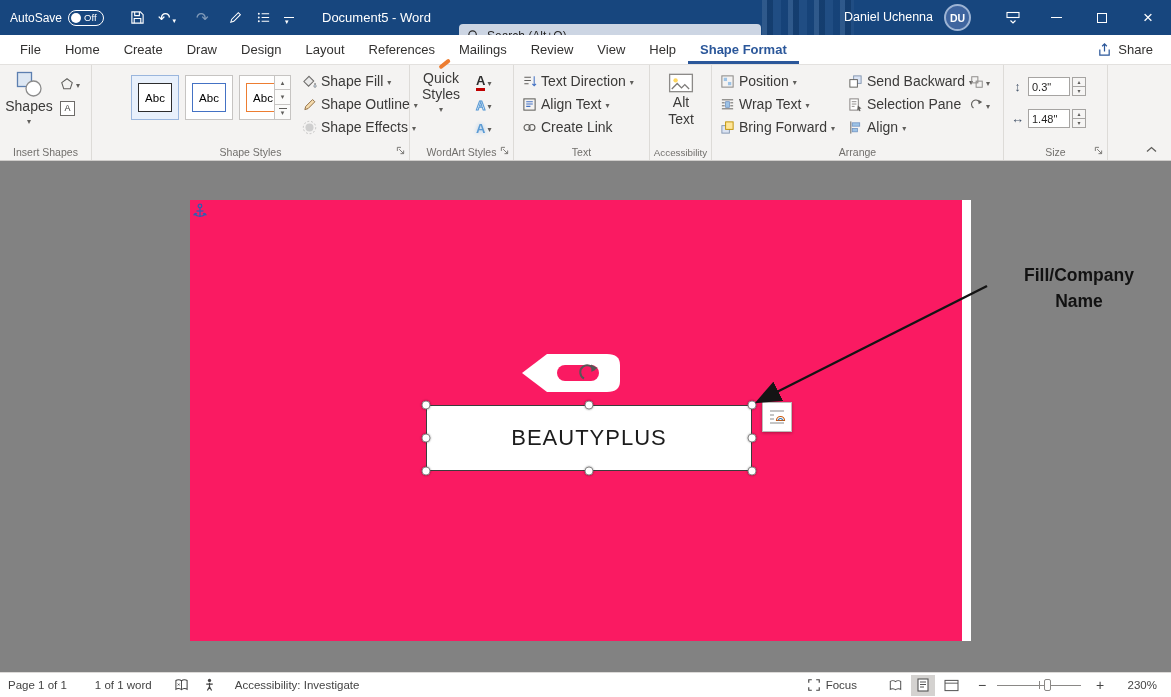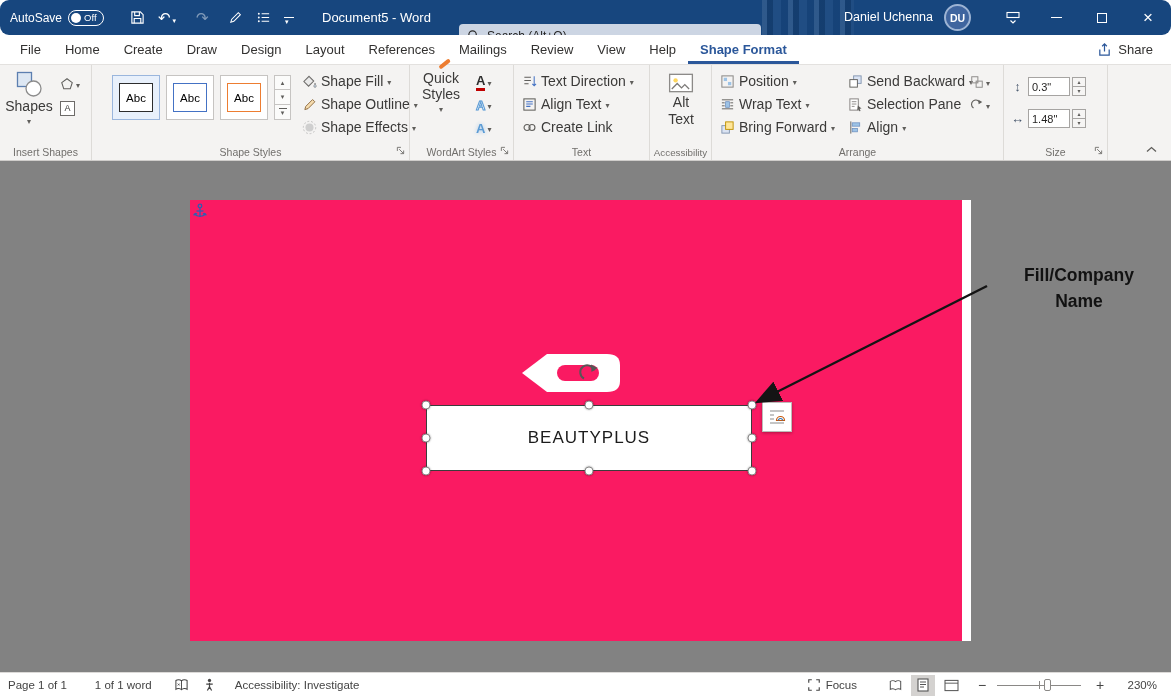--- a/index.html
+++ b/index.html
@@ -1,20 +1,20 @@
 <!DOCTYPE html>
 <html><head>
 <meta charset="utf-8">
 <style>
   * { box-sizing: border-box; margin: 0; padding: 0; }
   body { font-family: "Liberation Sans", sans-serif; background:#5a5a5a; }
   #app { position:relative; width:1171px; height:697px; background:#fff; overflow:hidden; font-family:"Liberation Sans", sans-serif; }
 
   
-  .titlebar { position:absolute; left:0; top:0; width:100%; height:35px; background:#17467e; color:#fff;border-radius:9px; }
+  .titlebar { position:absolute; left:0; top:0; width:100%; height:35px; background:#17467e; color:#fff; }
   .titlebar .tbtn { position:absolute; top:0; height:35px; display:flex; align-items:center; gap:2px; cursor:default; }
   .autosave { position:absolute; left:10px; top:0; height:35px; display:flex; align-items:center; gap:6px; font-size:12px; }
   .as-pill { display:inline-flex; align-items:center; gap:3px; border:1px solid #fff; border-radius:9px; height:16px; padding:0 6px 0 2px; }
   .as-dot { width:10px; height:10px; border-radius:50%; background:#fff; }
   .as-state { font-size:9.5px; }
   .gly { font-size:15px; line-height:15px; color:#fff; }
   .i-undo::after { content:"↶"; }
   .i-redo::after { content:"↷"; }
   .dim { opacity:.45; }
   .chev::after { content:"▾"; font-size:8px; color:#5f5e5b; }
@@ -44,21 +44,21 @@
 
   
   .ribbon { position:absolute; left:0; top:65px; width:100%; height:96px; background:#f4f3f2; border-bottom:1px solid #cfcdcb; font-size:11px; color:#3b3a39; }
   .rgroup { position:absolute; top:0; height:95px; border-right:1px solid #dddbd8; }
   .group-label { position:absolute; bottom:2px; left:0; right:0; text-align:center; font-size:10.5px; color:#716f6c; white-space:nowrap; }
   .rbtn { position:absolute; height:20px; display:flex; align-items:center; gap:4px; padding:0 2px; white-space:nowrap; }
   .rbig { position:absolute; display:flex; flex-direction:column; align-items:center; text-align:center; }
   .rlbl { font-size:14px; color:#3b3a39; }
   .launcher { position:absolute; right:4px; bottom:3px; }
   .rsm { position:absolute; height:18px; display:flex; align-items:center; gap:2px; }
-  .preset { position:absolute; top:10px; width:48px; height:45px; background:#fff; border:1px solid #c6c4c2; display:flex; align-items:center; justify-content:center; }
+  .preset { position:absolute; top:10px; width:48px; height:45px; background:#fff; border:1px solid #c6c4c2; display:flex; align-items:center; justify-content:center;margin-left:19px; }
   .preset.sel { background:#e8f0fb; border-color:#9ab6dd; }
   .sample { width:34px; height:29px; background:#fff; display:flex; align-items:center; justify-content:center; font-size:11.5px; color:#000; }
   .b-black { border:1.6px solid #2d2d2d; } .b-blue { border:1.6px solid #4472c4; } .b-orange { border:1.6px solid #ed7d31; }
   .galcol { position:absolute; left:182px; top:10px; width:17px; }
   .galbtn { width:17px; height:15px; border:1px solid #c6c4c2; border-top:none; background:#fbfbfa; display:flex; align-items:center; justify-content:center; font-size:7px; color:#5f5e5b; }
   .galbtn:first-child { border-top:1px solid #c6c4c2; }
   .g-up::after { content:"▴"; } .g-dn::after { content:"▾"; }
   .g-more { position:relative; } .g-more::after { content:"▾"; position:absolute; top:3.5px; }
   .g-more::before { content:""; position:absolute; top:3px; width:8px; border-top:1px solid #5f5e5b; }
   .ic-Abox { width:15px; height:15px; border:1px solid #6d6b69; display:inline-flex; align-items:center; justify-content:center; background:#fff; }
@@ -80,21 +80,21 @@
   .collapse { position:absolute; right:14px; bottom:5px; }
 
   
   .workspace { position:absolute; left:0; top:161px; width:100%; height:511px; background:#828282; }
   .page { position:absolute; left:190px; top:39px; width:781px; height:441px; background:#fff; }
   .canvas { position:absolute; left:0; top:0; width:772px; height:441px; background:#fa1a62; }
   .anchor { position:absolute; left:3px; top:3px; }
   .tag { position:absolute; left:330px; top:152px; }
   .rotate { position:absolute; left:388px; top:162px; z-index:6; }
   .textbox { position:absolute; left:236px; top:205px; width:326px; height:66px; background:#fff; border:1.3px solid #3c3c3c; display:flex; align-items:center; justify-content:center; z-index:3; }
-  .textbox span { font-size:17px; letter-spacing:1px; color:#1c1c1c; }
+  .textbox span { font-size:22px; letter-spacing:1px; color:#1c1c1c; }
   .hdl { position:absolute; width:9px; height:9px; border-radius:50%; background:#fff; border:1px solid #898989; box-shadow:0 0 2px rgba(0,0,0,.45); transform:translate(-50%,-50%); z-index:6; }
   .layoutopts { position:absolute; left:572px; top:202px; width:30px; height:30px; background:#fff; border:1px solid #bdbbb9; box-shadow:0 1px 3px rgba(0,0,0,.3); display:flex; align-items:center; justify-content:center; z-index:5; }
   .annotation { position:absolute; left:800px; top:62px; width:178px; text-align:center; font-size:17.5px; font-weight:700; color:#121212; line-height:1.5; z-index:2; }
   .annotation span { display:block; }
   .arrow-overlay { position:absolute; left:0; top:0; pointer-events:none; z-index:8; }
 
   
   .statusbar { position:absolute; left:0; bottom:0; width:100%; height:25px; background:#fff; border-top:1px solid #dcdad8; display:flex; align-items:center; font-size:11.5px; color:#444; }
   .sb-item { white-space:nowrap; }
   .sb-page { margin-left:8px; } .sb-wc { margin-left:28px; }

